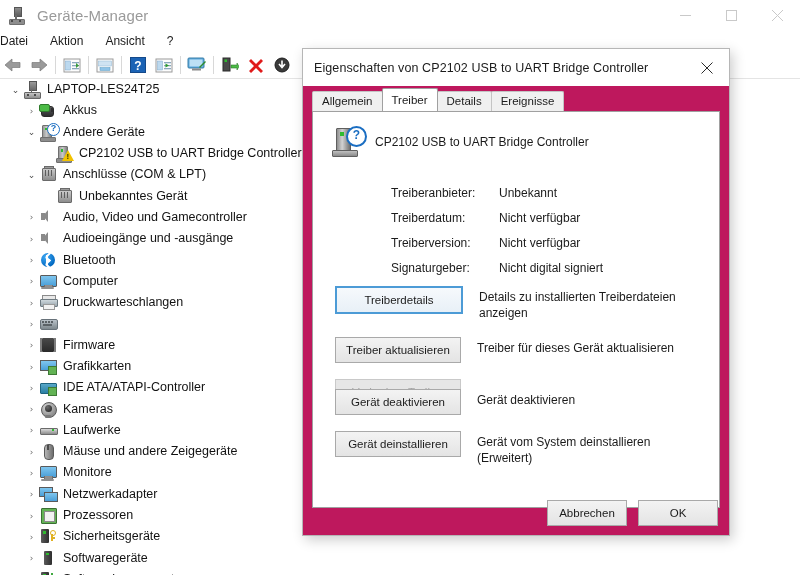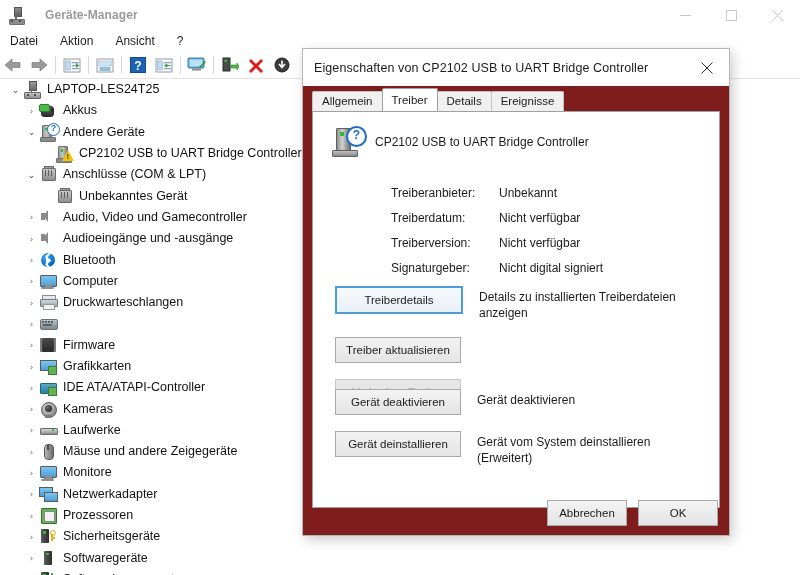--- a/index.html
+++ b/index.html
@@ -24,45 +24,44 @@
   .titlebar {
     position: absolute; left: 0; top: 0; width: 800px; height: 30px;
     background: #ffffff;
     display: flex; align-items: center;
   }
   .title-icon {
     margin-left: 8px; width: 17px; height: 17px;
     position: relative; flex: 0 0 auto;
   }
   .title-text {
-    margin-left: 20px;
-    font-size: 12px;
+    margin-left: 12px;
+    font-size: 15px;
     color: #9a9a9a;
     letter-spacing: .1px;
-    font-weight: bold;
   }
   .wincontrols {
     position: absolute; right: 0; top: 0; height: 30px; display: flex;
   }
   .wc {
     width: 46px; height: 30px;
     display: flex; align-items: center; justify-content: center;
     color: #c9c9c9; font-size: 11px;
   }
   .wc svg { display: block; }
 
   
   .menubar {
     position: absolute; left: 0; top: 30px; width: 800px; height: 22px;
     background: #ffffff;
     display: flex; align-items: center;
     font-size: 12px; color: #1b1b1b;
   }
   .menubar .mi { padding: 0 11px; line-height: 22px; }
-  .menubar .mi:first-child { padding-left: 10px; }
+  .menubar .mi:first-child { padding-left: 0; }
 
   
   .toolbar {
     position: absolute; left: 0; top: 52px; width: 800px; height: 26px;
     background: #ffffff;
     border-bottom: 1px solid #e4e4e4;
     display: flex; align-items: center;
   }
   .tb-btn {
     width: 26px; height: 24px;
@@ -228,21 +227,21 @@
   .dlg-title-text {
     margin-left: 11px; font-size: 12.5px; color: #1b1b1b; letter-spacing: .1px;
   }
   .dlg-close {
     margin-left: auto; width: 45px; height: 36px;
     display: flex; align-items: center; justify-content: center;
     color: #2b2b2b;
   }
   .dlg-body {
     position: absolute; left: 0; top: 37px; width: 426px; height: 449px;
-    background: #7f1d1d;
+    background: #be185d;
   }
   .tabstrip {
     position: absolute; left: 9px; top: 4px; height: 21px;
     display: flex; align-items: flex-end;
   }
   .tab {
     height: 19px; padding: 0 9px;
     background: #f0f0f0;
     border: 1px solid #c4c4c4;
     border-bottom: none;
@@ -743,20 +742,21 @@
 
         <div class="btnrows">
 
           <div class="btnrow">
             <div class="dbtn focus">Treiberdetails</div>
             <div class="dtext">Details zu installierten Treiberdateien anzeigen</div>
           </div>
 
           <div class="btnrow">
             <div class="dbtn">Treiber aktualisieren</div>
+            <div class="dtext">Treiber für dieses Gerät aktualisieren</div>
           </div>
 
           <div class="btnrow" style="margin-bottom:6px;">
             <div class="dbtn disabled">Vorheriger Treiber</div>
           </div>
 
           <div class="btnrow" style="margin-top:-22px;margin-left:0;">
             <div class="dbtn">Gerät deaktivieren</div>
             <div class="dtext">Gerät deaktivieren</div>
           </div>

